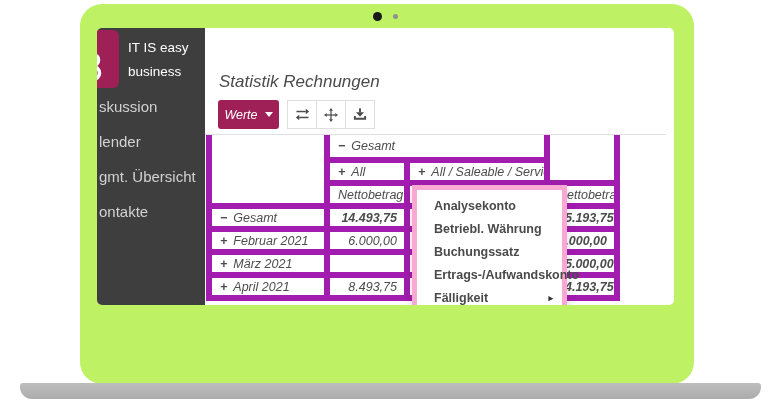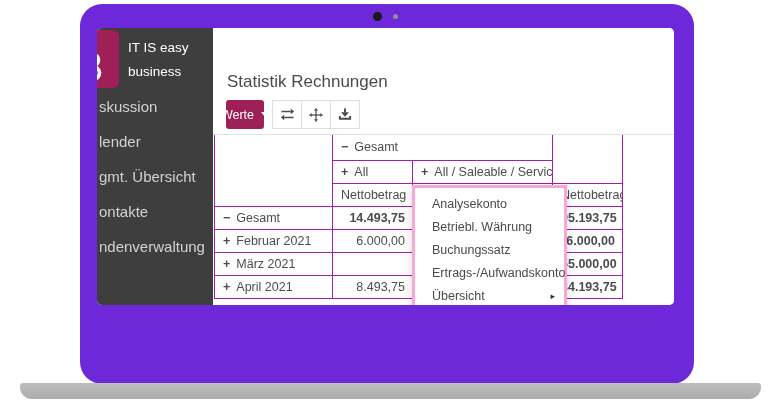--- a/index.html
+++ b/index.html
@@ -1,21 +1,21 @@
 <!DOCTYPE html>
 <html><head>
 <meta charset="utf-8">
 <style>
   html,body{margin:0;padding:0;background:#fff;width:770px;height:402px;overflow:hidden;
             font-family:"Liberation Sans",sans-serif;-webkit-font-smoothing:antialiased;}
   *{box-sizing:border-box;}
 
   
   .device{position:absolute;left:80px;top:4px;width:614px;height:380px;
-          background:#6d28d9;border-radius:22px;}
+          background:#bef264;border-radius:22px;}
   .cam-dot{position:absolute;border-radius:50%;}
   .cam-dot.big{left:293px;top:8px;width:9px;height:9px;background:#191919;}
   .cam-dot.small{left:313px;top:10px;width:5px;height:5px;background:#909090;}
   .base{position:absolute;left:20px;top:383px;width:741px;height:16px;
         background:linear-gradient(#bdbdbd,#acacac);border-radius:3px 3px 12px 12px;}
 
   
   .screen{position:absolute;left:17px;top:24px;width:577px;height:277px;
           background:#ffffff;border-radius:5px;overflow:hidden;}
 
@@ -24,55 +24,55 @@
   .logo-badge{position:absolute;left:-6px;top:2px;width:28px;height:58px;
               background:#9e2056;border-radius:6px;}
   .logo-badge svg{position:absolute;left:-10px;top:22px;}
   .brand{position:absolute;left:31px;top:8px;color:#ffffff;font-size:13.5px;
          font-weight:500;line-height:24px;white-space:nowrap;}
   .nav{position:absolute;left:2px;top:69px;margin:0;padding:0;list-style:none;}
   .nav li{height:20px;line-height:20px;margin-bottom:15px;font-size:15px;
           color:#d2d2d2;white-space:nowrap;cursor:pointer;}
 
   
-  .main{position:absolute;left:116px;top:0;width:461px;height:277px;background:#fff;}
+  .main{position:absolute;left:108px;top:0;width:461px;height:277px;background:#fff;font-style:italic;}
   .page-title{position:absolute;left:14px;top:44px;font-size:17px;color:#4b4b4b;white-space:nowrap;}
   .toolbar{position:absolute;left:13px;top:72px;height:29px;display:flex;align-items:stretch;}
-  .btn-werte{display:flex;align-items:center;justify-content:center;gap:7px;width:38px;
+  .btn-werte{display:flex;align-items:center;justify-content:center;gap:7px;width:61px;
              background:#9e2056;color:#fff;font-size:12.5px;border-radius:3px;cursor:pointer;}
   .caret{width:0;height:0;border-left:4px solid transparent;border-right:4px solid transparent;
          border-top:5px solid #ffffff;}
   .icon-group{display:flex;margin-left:9px;}
   .icon-btn{width:30px;height:29px;background:#fff;border:1px solid #dedede;margin-left:-1px;
             display:flex;align-items:center;justify-content:center;cursor:pointer;}
   .icon-btn svg{fill:#4c4c4c;}
   .divider{position:absolute;left:0;right:0;top:106px;border-top:1px solid #e0e0e0;}
 
   
   .pivot-wrap{position:absolute;left:1px;top:107px;}
   table.pivot{border-collapse:collapse;table-layout:fixed;width:408px;}
-  table.pivot td{border:1px solid #a21caf;font-size:12.5px;color:#4c4c4c;padding:0 7px 0 8px;
+  table.pivot td{border:6px solid #a21caf;font-size:12.5px;color:#4c4c4c;padding:0 7px 0 8px;
                  white-space:nowrap;overflow:hidden;}
   tr.h1 td{border-top:none;height:25px;}
   tr.h2 td{height:23px;}
   tr.h3 td{height:23px;}
   tr.data td{height:23px;}
   td.corner{background:#fff;}
   td.col-head{font-size:12px;cursor:pointer;}
   td.total-head{background:#fff;}
   .toggle{font-weight:700;margin-right:6px;display:inline-block;}
   td.measure{color:#b5b5b5;cursor:pointer;}
   td.rowlabel{cursor:pointer;}
   td.rowlabel.indent1{}
   td.val{text-align:right;}
   td.b{font-weight:700;}
 
   
   .dropdown{position:absolute;left:315px;top:157px;width:155px;height:140px;background:#fff;
-            border:3px solid #f9a8d4;box-shadow:0 3px 9px rgba(0,0,0,.16);z-index:5;padding-top:5px;}
+            border:5px solid #f9a8d4;box-shadow:0 3px 9px rgba(0,0,0,.16);z-index:5;padding-top:5px;font-weight:bold;}
   .menu-item{height:23px;line-height:23px;padding:0 9px 0 17px;font-size:12.5px;color:#4a4a4a;
              display:flex;justify-content:space-between;align-items:center;cursor:pointer;}
   .submenu-arrow{font-size:9px;color:#333;}
 </style>
 </head>
 <body>
 
 <div class="device">
   <div class="cam-dot big"></div>
   <div class="cam-dot small"></div>
@@ -88,21 +88,20 @@
       </div>
       <div class="brand">
         <div>IT IS easy</div>
         <div>business</div>
       </div>
       <ul class="nav">
         <li>skussion</li>
         <li>lender</li>
         <li>gmt. Übersicht</li>
         <li>ontakte</li>
-        <li>ndenverwaltung</li>
       </ul>
     </div>
 
     <div class="main">
       <div class="page-title">Statistik Rechnungen</div>
 
       <div class="toolbar">
         <div class="btn-werte">
           <span>Werte</span>
           <span class="caret"></span>
@@ -211,21 +210,21 @@
       <div class="menu-item">
         <span>Betriebl. Währung</span>
       </div>
       <div class="menu-item">
         <span>Buchungssatz</span>
       </div>
       <div class="menu-item">
         <span>Ertrags-/Aufwandskonto</span>
       </div>
       <div class="menu-item">
-        <span>Übersicht</span>
+        <span>Fälligkeit</span>
         <span class="submenu-arrow">▸</span>
       </div>
     </div>
 
   </div>
 </div>
 
 <div class="base"></div>
 
 </body></html>

